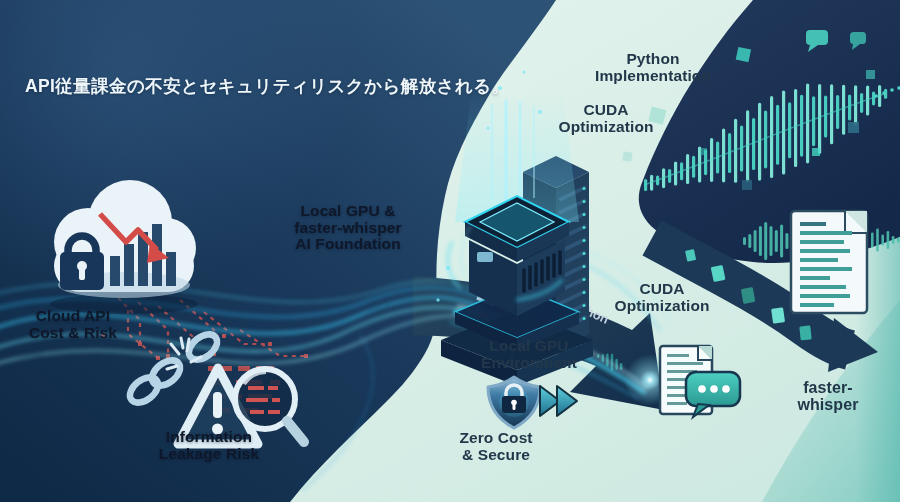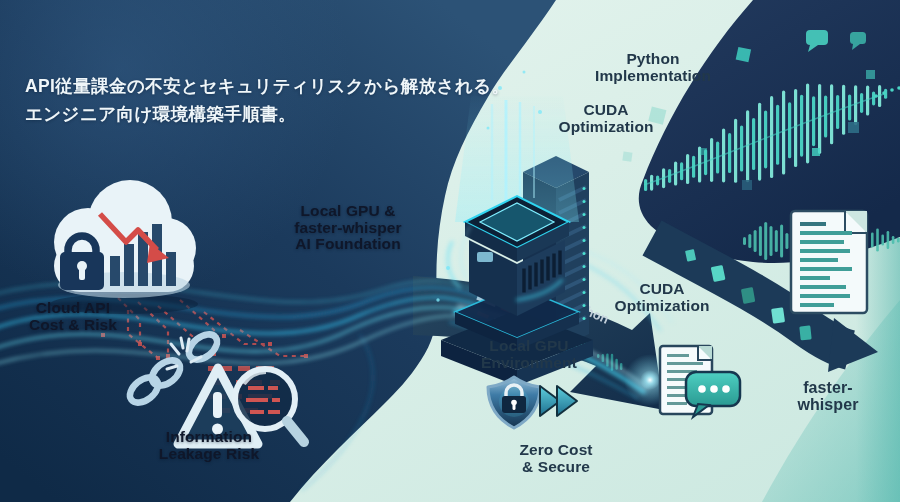--- a/index.html
+++ b/index.html
@@ -6,28 +6,28 @@
   #canvas{position:relative;width:900px;height:502px;overflow:hidden;
     font-family:"Liberation Sans",sans-serif;background:#d9efe9;}
   #bg{position:absolute;left:0;top:0;width:900px;height:502px;display:block;}
   .headline{position:absolute;left:25px;top:30px;z-index:5;margin-top:43px;}
   .headline div{font-size:17.5px;font-weight:700;color:#eff6f9;line-height:27.5px;
     letter-spacing:.4px;white-space:nowrap;text-shadow:0 1px 3px rgba(4,20,40,.35);}
   .lbl{position:absolute;z-index:5;font-weight:700;font-size:15.5px;line-height:16.5px;
     text-align:center;white-space:pre-line;transform:translateX(-50%);letter-spacing:.1px;}
   .lbl.light{color:#0f172a;text-shadow:0 1px 3px rgba(6,24,44,.45);}
   .lbl.dark{color:#22384a;}
-  .lbl-cloud{left:73px;top:300px;}
+  .lbl-cloud{left:73px;top:308px;}
   .lbl-leak{left:209px;top:429px;}
   .lbl-found{left:348px;top:203px;}
   .lbl-env{left:481px;top:338px;margin-left:48px;}
   .lbl-py{left:653px;top:51px;}
   .lbl-cuda1{left:606px;top:102px;}
   .lbl-cuda2{left:662px;top:281px;}
-  .lbl-zero{left:556px;top:430px;margin-top:12px;}
+  .lbl-zero{left:496px;top:430px;}
   .lbl-hs{left:695px;top:418px;}
   .lbl-fw{left:828px;top:380px;font-size:16px;}
   text.band{font-size:13px;font-weight:700;fill:#c9d5e0;opacity:.95;}
 </style>
 </head>
 <body>
 
 <div id="canvas">
 <svg id="bg" viewBox="0 0 900 502">
   <defs>
@@ -496,21 +496,20 @@
           <rect x="800" y="276" width="30" height="4"></rect>
       <rect x="800" y="285" width="46" height="4"></rect>
           <rect x="800" y="294" width="50" height="4"></rect>
       <rect x="800" y="303" width="34" height="4"></rect>
     </g>
   </g>
 </svg>
 
 <div class="headline">
   <div>API従量課金の不安とセキュリティリスクから解放される。</div>
-  <div>エンジニア向け環境構築手順書。</div>
 </div>
 
 <div class="lbl light lbl-cloud">Cloud API
 Cost &amp; Risk</div>
 <div class="lbl light lbl-leak">Information
 Leakage Risk</div>
 <div class="lbl light lbl-found">Local GPU &amp;
 faster-whisper
 AI Foundation</div>
 <div class="lbl dark lbl-env">Local GPU

